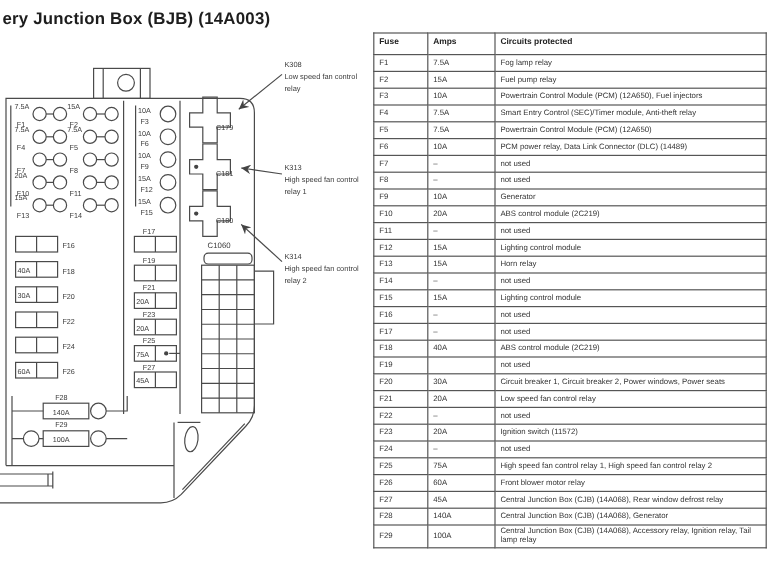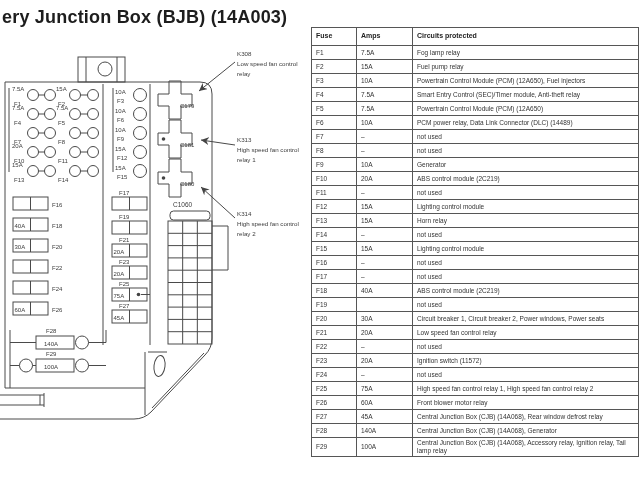--- a/index.html
+++ b/index.html
@@ -2,21 +2,21 @@
 <html><head>
 <meta charset="utf-8">
 <style>
   html,body{margin:0;padding:0;}
   body{
     width:640px;height:480px;position:relative;overflow:hidden;
     background:#ffffff;font-family:"Liberation Sans",sans-serif;
   }
   .page-title{
     position:absolute;left:2px;top:7px;margin:0;
-    font-size:18px;font-weight:bold;color:#1d1d1d;letter-spacing:.2px;
+    font-size:14px;font-weight:bold;color:#1d1d1d;letter-spacing:.2px;
     font-family:"Liberation Sans",sans-serif;
   }
   #diagram-svg{position:absolute;left:0;top:0;}
   .svg-label{font-family:"Liberation Sans",sans-serif;fill:#3c3c3c;}
   .fuse-table-wrap{position:absolute;left:311px;top:27px;width:328px;}
   table.fuse-table{border-collapse:collapse;width:100%;table-layout:fixed;}
   .fuse-table th,.fuse-table td{
     border:1px solid #565656;color:#333333;text-align:left;
     padding:1px 4px;line-height:1.2;vertical-align:middle;
     font-family:"Liberation Sans",sans-serif;overflow:hidden;

